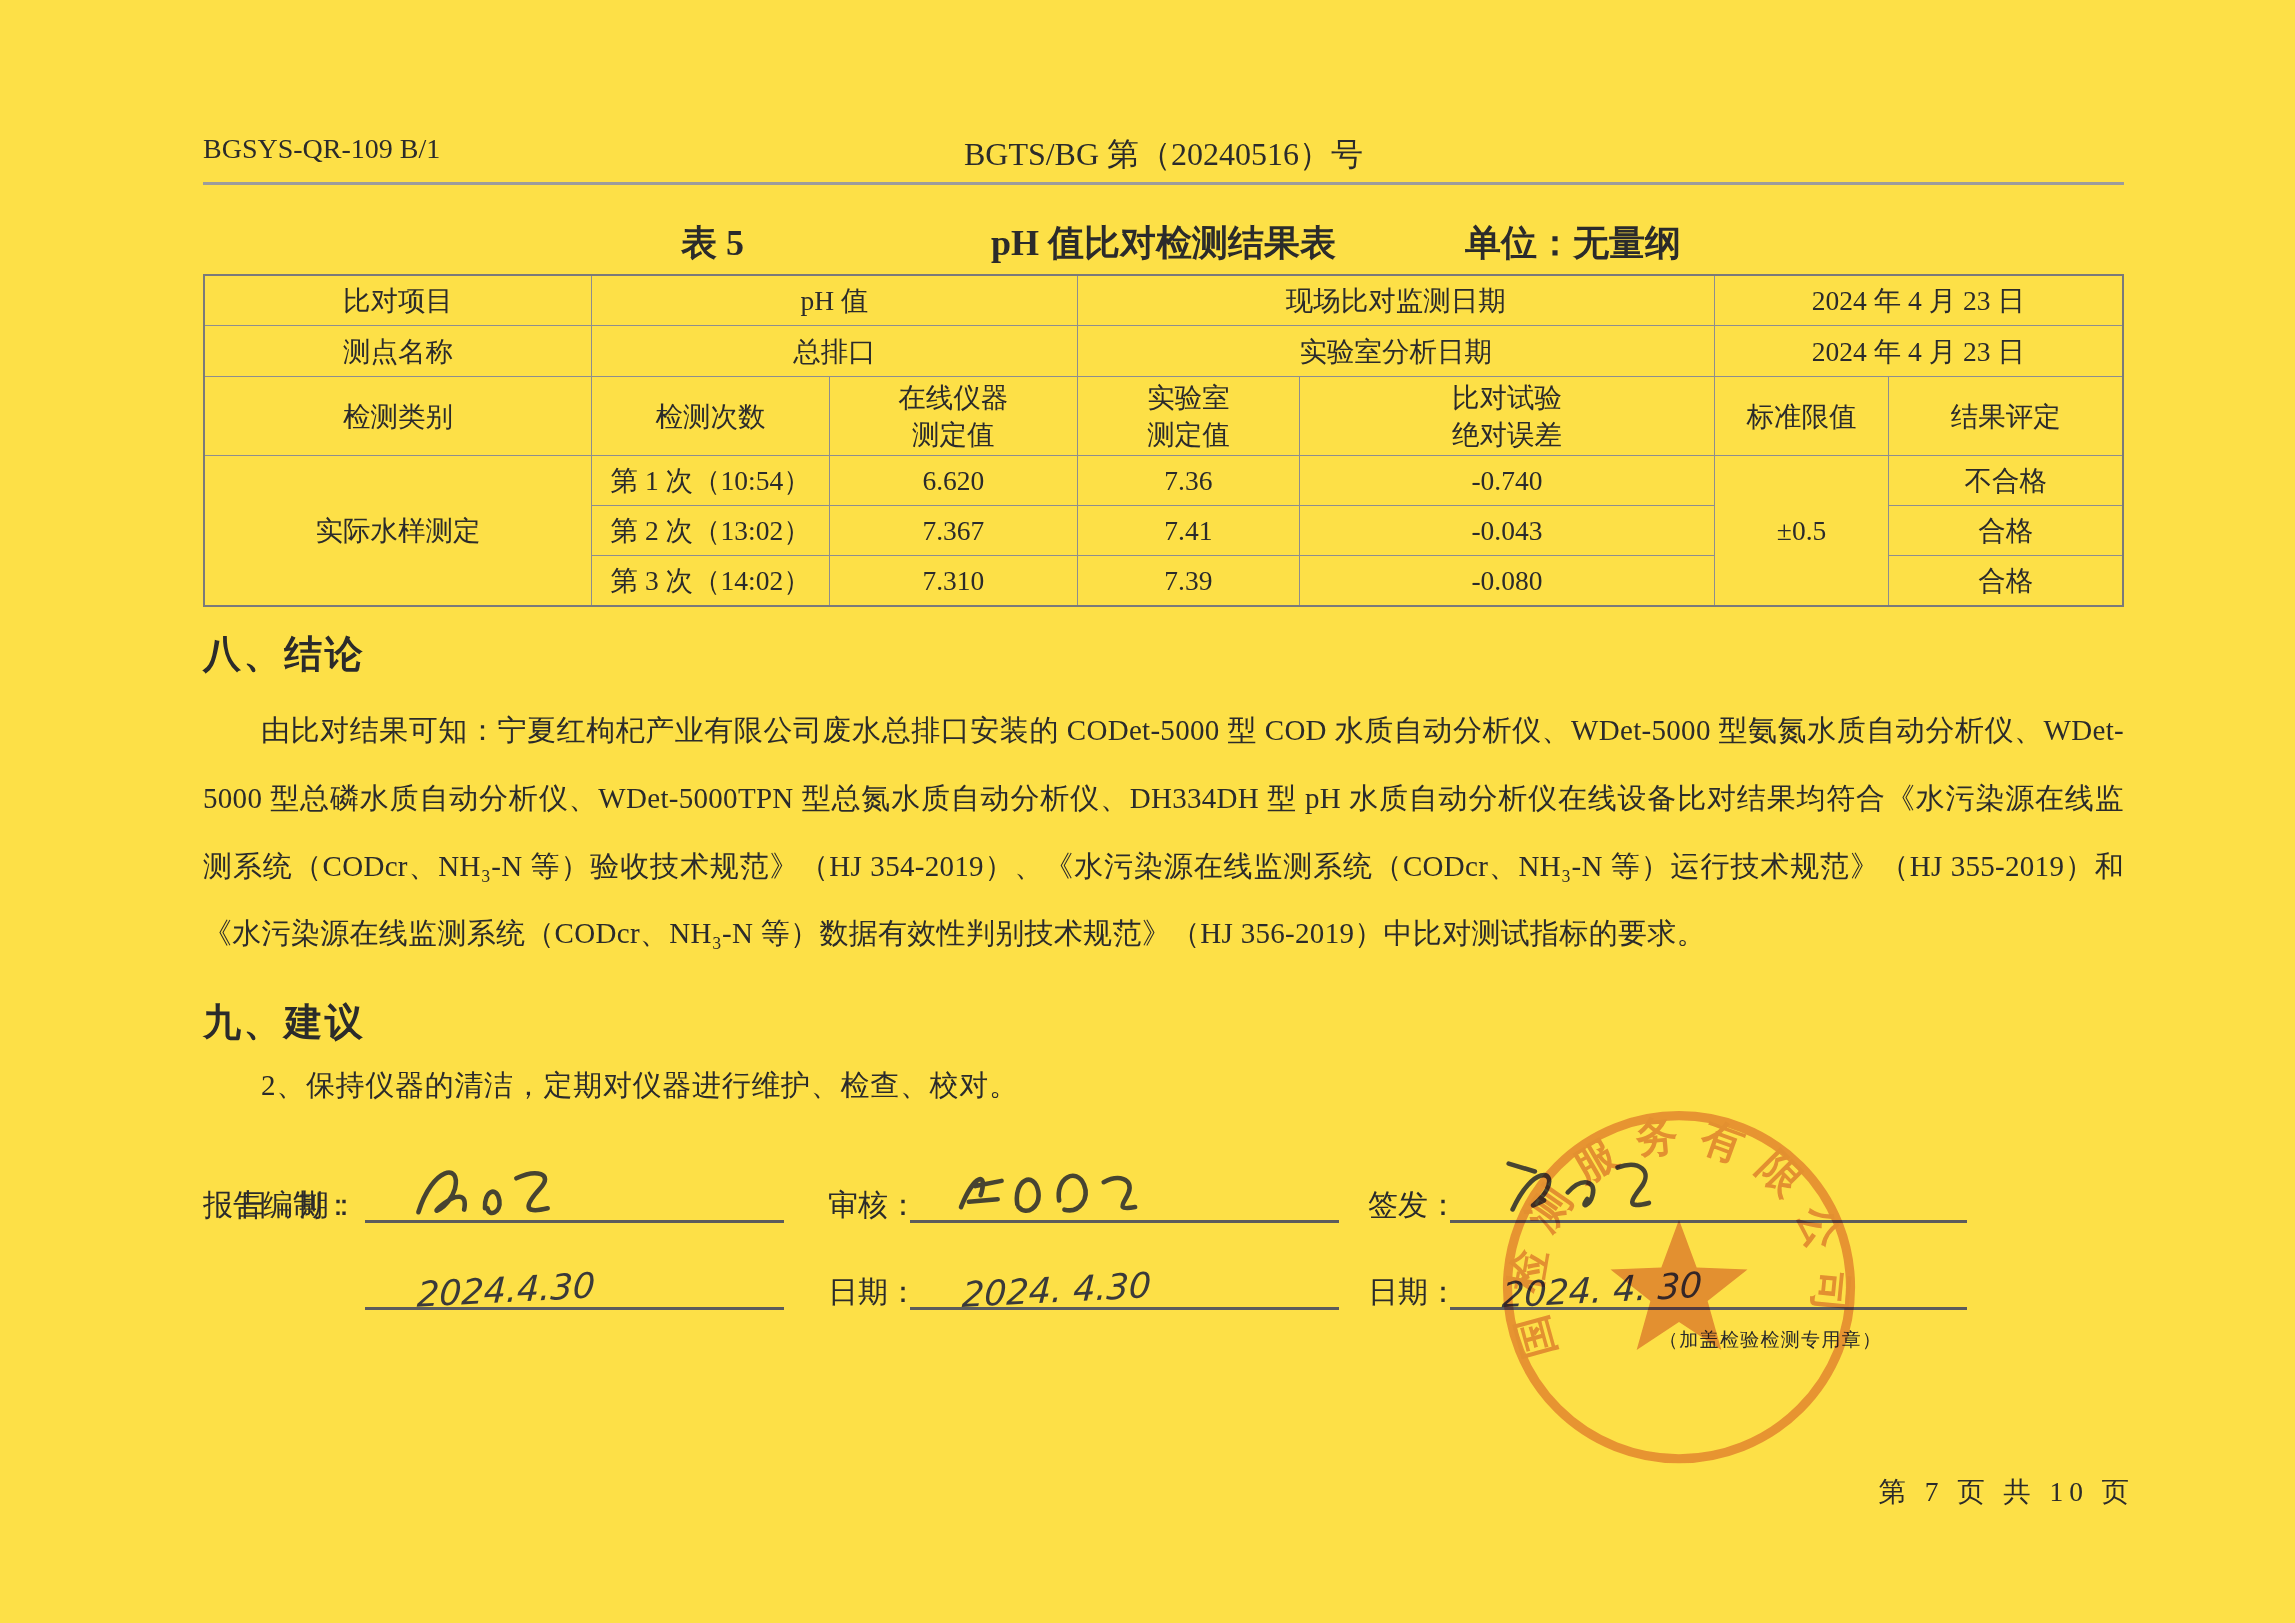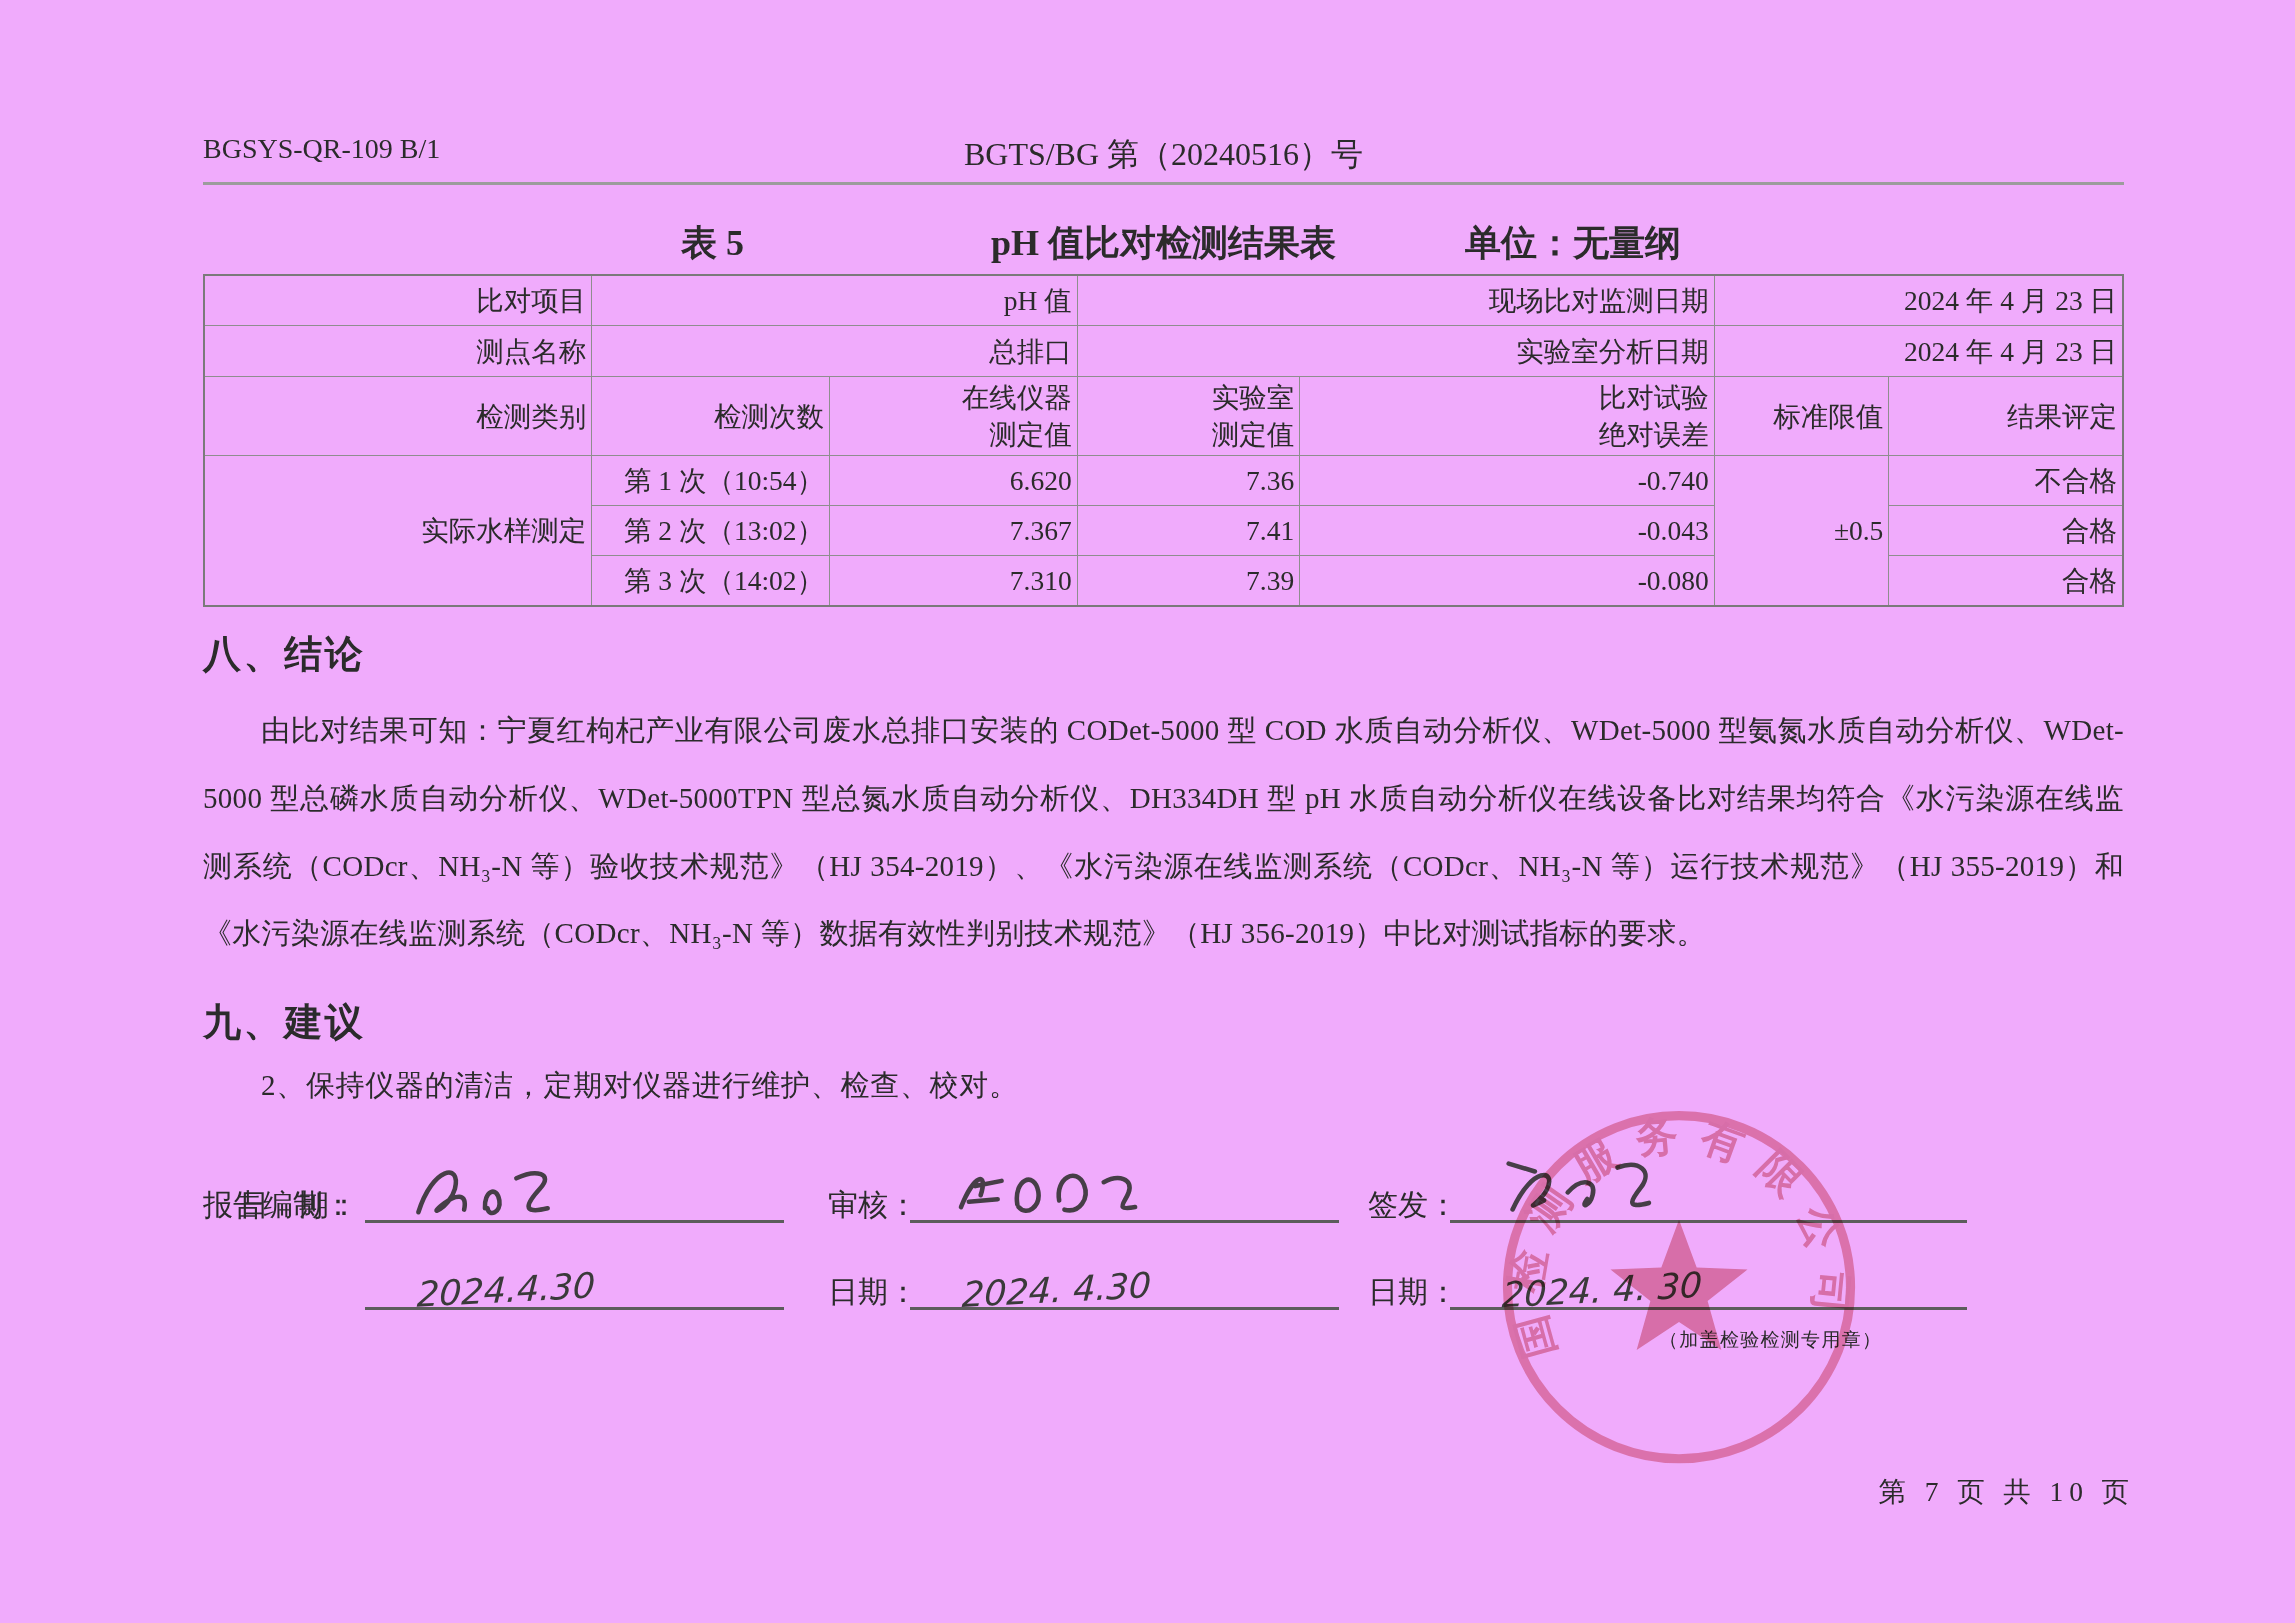--- a/index.html
+++ b/index.html
@@ -1,37 +1,37 @@
 <!DOCTYPE html>
 <html style="font-size:10.5px"><head>
 <meta charset="utf-8">
 <style>
   html,body { margin:0; padding:0; background:#d9d9d9; }
   .page {
-    position:relative; width:2295px; height:1623px; background:#f0abfc;
+    position:relative; width:2295px; height:1623px; background:#fde047;
     font-family:"Liberation Serif", serif; color:#2b2b2b; overflow:hidden;
   }
   .content { position:absolute; left:203px; top:128px; width:1921px; }
 
   
   .doc-header { position:relative; height:54px; border-bottom:3.9px solid #9c9c9c; }
   .form-code { position:absolute; left:0; top:5.2px; font-size:28px; }
   .doc-number { position:absolute; left:50%; transform:translateX(-50%); top:5.2px; font-size:32px; }
 
   
   .table-title { position:relative; height:43px; margin-top:34px; font-weight:bold; font-size:36px;font-family:Liberation Serif, serif; }
   .t-no   { position:absolute; left:478px; }
   .t-name { position:absolute; left:50%; transform:translateX(-50%); }
   .t-unit { position:absolute; left:1262px; }
 
   
   table.res { width:1921px; border-collapse:collapse; margin-top:11.8px; table-layout:fixed; }
   table.res td {
-    border:1.3px solid #8e8e8e; text-align:right; vertical-align:middle;
-    font-size:27.5px; padding:0 5px; line-height:1.35;
+    border:1.3px solid #8e8e8e; text-align:center; vertical-align:middle;
+    font-size:27.5px; padding:0 13px; line-height:1.35;
   }
   table.res { border:2px solid #7a7a7a; }
   tr.r-info  { height:51px; }
   tr.r-head  { height:79px; }
   tr.r-data  { height:50px; }
   td.pre { white-space:pre-line; }
 
   
   .sec-h { font-size:38px; font-weight:bold; letter-spacing:2.6px; margin:22px 0 0 0;font-family:Liberation Serif, serif; }
   .conclusion { margin-top:17px; font-size:29px; line-height:2.34; text-align:justify; text-indent:2em; letter-spacing:0.3px; }

